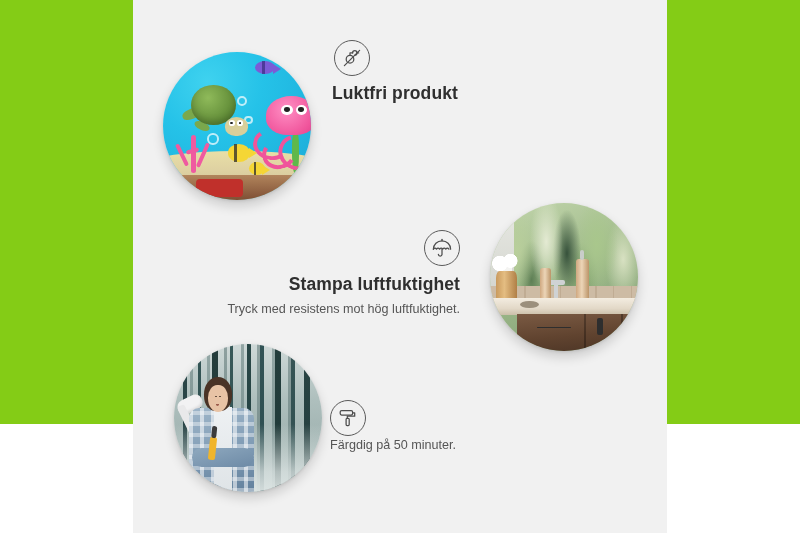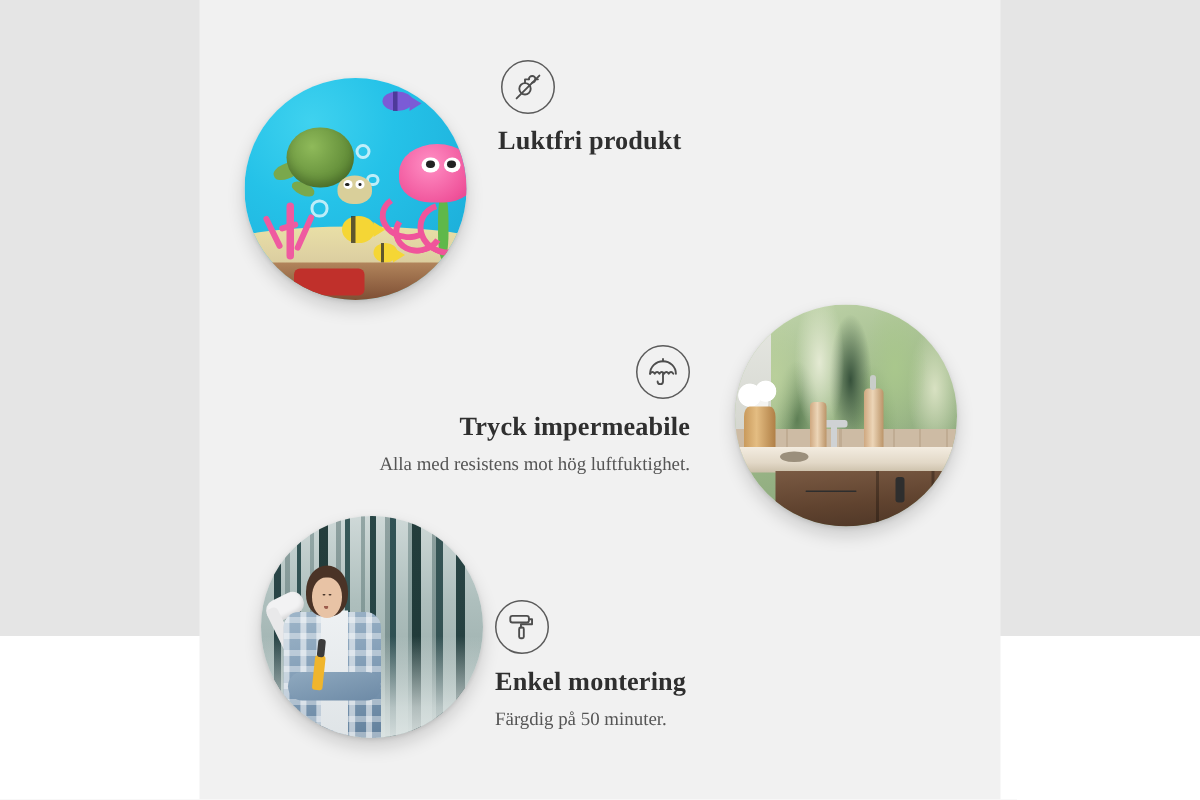--- a/index.html
+++ b/index.html
@@ -11,22 +11,21 @@
     height: 533px;
     background: #ffffff;
     font-family: "Liberation Sans", sans-serif;
     overflow: hidden;
   }
 
   #stage {
     position: relative;
     width: 800px;
     height: 424px;
-    background: #e5e5e5;
-    font-family: Liberation Serif, serif;
+    background: #84cc16;
   }
 
   
   #panel {
     position: absolute;
     left: 133px;
     top: 0;
     width: 534px;
     height: 533px;
     background: #f1f1f1;
@@ -495,31 +494,30 @@
     <div class="icon-row">
       <div class="icon-circle">
         <svg width="24" height="24" viewBox="0 0 24 24" fill="none" stroke="#4d4d4d" stroke-width="1.25" stroke-linecap="round" stroke-linejoin="round">
           <path d="M3.4 13.2c0-4.6 3.8-8.4 8.6-8.4s8.6 3.8 8.6 8.4"></path>
           <path d="M3.4 13.2c1-1.6 2.1-1.6 3.1 0 1-1.6 2.1-1.6 3.1 0 1-1.6 2.1-1.6 3.1 0 1-1.6 2.1-1.6 3.1 0 1-1.6 2.1-1.6 3.1 0"></path>
           <path d="M12 4.8V3.3"></path>
           <path d="M12 13.2v5.1c0 1-.8 1.8-1.8 1.8s-1.8-.8-1.8-1.8"></path>
         </svg>
       </div>
     </div>
-    <div class="f-title">Tryck impermeabile</div>
-    <div class="f-body">Alla med resistens mot hög luftfuktighet.</div>
+    <div class="f-title">Stampa luftfuktighet</div>
+    <div class="f-body">Tryck med resistens mot hög luftfuktighet.</div>
   </div>
 
   <div class="feature" id="feature-mount">
     <div class="icon-row">
       <div class="icon-circle">
         <svg width="24" height="24" viewBox="0 0 24 24" fill="none" stroke="#4d4d4d" stroke-width="1.25" stroke-linecap="round" stroke-linejoin="round">
           <rect x="4.2" y="4.6" width="12.4" height="4.4" rx="1.4"></rect>
           <path d="M16.6 6.8h2.1v3.4h-7.4v2.1"></path>
           <rect x="10.1" y="12.3" width="3.1" height="7.2" rx="1"></rect>
         </svg>
       </div>
     </div>
-    <div class="f-title">Enkel montering</div>
     <div class="f-body">Färgdig på 50 minuter.</div>
   </div>
 
 </div>
 
 </body></html>

